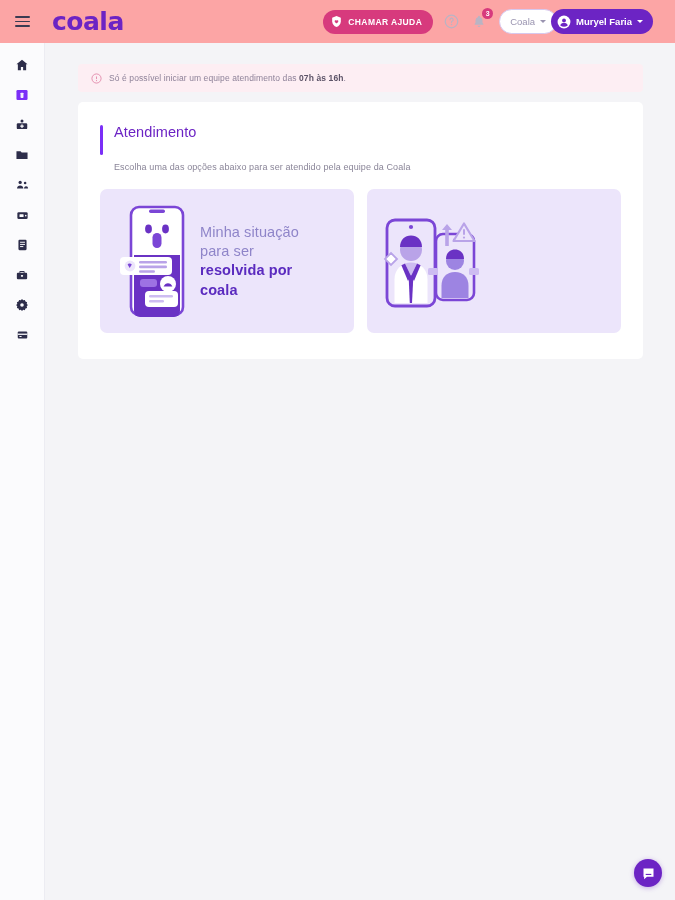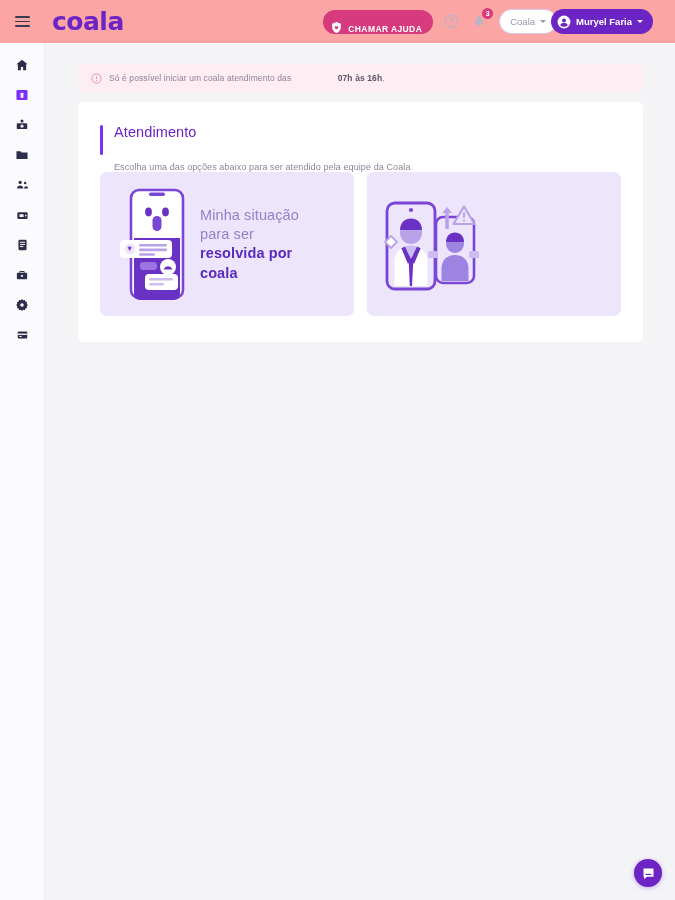--- a/index.html
+++ b/index.html
@@ -30,21 +30,21 @@
     color: #6c24c4; margin-left: 8px; line-height: 1;
     font-family: "DejaVu Sans", sans-serif;
   }
 
   .header-right {
     margin-left: auto; display: flex; align-items: center; gap: 8px;
     padding-right: 22px;
   }
 
   .btn-help {
-    display: flex; align-items: flex-end; gap: 5px;
+    display: flex; align-items: center; gap: 5px;
     background: #d73a7d; color: #fff;
     border-radius: 14px; height: 24px; padding: 0 11px 0 7px;
     font-size: 8.5px; font-weight: bold; letter-spacing: 0.4px;
     cursor: pointer; border: none; white-space: nowrap;
   }
   .shield-ico { width: 13px; height: 13px; display: block; }
 
   .icon-btn {
     width: 20px; height: 20px; position: relative;
     display: flex; align-items: center; justify-content: center; cursor: pointer;
@@ -103,38 +103,38 @@
   .alert {
     margin: 21px 32px 0 33px;
     background: #fdeef3;
     border-radius: 4px;
     height: 28px;
     display: flex; align-items: center; gap: 7px;
     padding: 0 13px;
   }
   .alert-ico { width: 11px; height: 11px; flex: none; display:block; }
   .alert-text { font-size: 8.5px; color: #8e8299; letter-spacing: 0.1px; }
-  .alert-text b { color: #5d5468; font-weight: bold; margin-left: 44px; }
+  .alert-text b { color: #5d5468; font-weight: bold; }
 
   .card {
     margin: 10px 32px 0 33px;
     background: #fff; border-radius: 5px;
     padding: 22px 22px 26px 22px;
   }
   .card-head { display: flex; gap: 11px; align-items: flex-start; }
   .accent-bar { width: 3px; height: 30px; background: #7b2ff7; border-radius: 2px; margin-top: 1px; flex:none; }
   .card-title {
     font-size: 14.5px; color: #6c24c4; font-weight: normal;
     letter-spacing: 0.1px; line-height: 1.2;
   }
   .card-sub {
     font-size: 9px; color: #8a8598; margin-top: 21px; letter-spacing: 0.1px;
   }
 
-  .options { display: flex; gap: 13px; margin-top: 0; }
+  .options { display: flex; gap: 13px; margin-top: 17px; }
   .option {
     flex: 1; background: #ece5fb; border-radius: 7px;
     height: 144px;
     display: flex; align-items: center; gap: 4px;
     padding: 0 14px 0 18px;
     cursor: pointer;
   }
   .option-illo { flex: none; }
   .option-text {
     font-size: 14.5px; color: #8f85c9; line-height: 1.34;
@@ -283,21 +283,21 @@
 
   <div class="main">
 
     <div class="alert">
       <svg class="alert-ico" viewBox="0 0 24 24">
         <circle cx="12" cy="12" r="10" fill="none" stroke="#e38aab" stroke-width="2"></circle>
         <rect x="11" y="6.4" width="2" height="7.2" rx="1" fill="#e38aab"></rect>
         <circle cx="12" cy="16.6" r="1.2" fill="#e38aab"></circle>
       </svg>
       <div class="alert-text">
-        <span>Só é possível iniciar um coala atendimento das </span><b>07h às 16h</b><span>.</span>
+        <span>Só é possível iniciar um equipe atendimento das </span><b>07h às 16h</b><span>.</span>
       </div>
     </div>
 
     <div class="card">
       <div class="card-head">
         <div class="accent-bar"></div>
         <div>
           <div class="card-title">Atendimento</div>
           <div class="card-sub">Escolha uma das opções abaixo para ser atendido pela equipe da Coala</div>
         </div>

